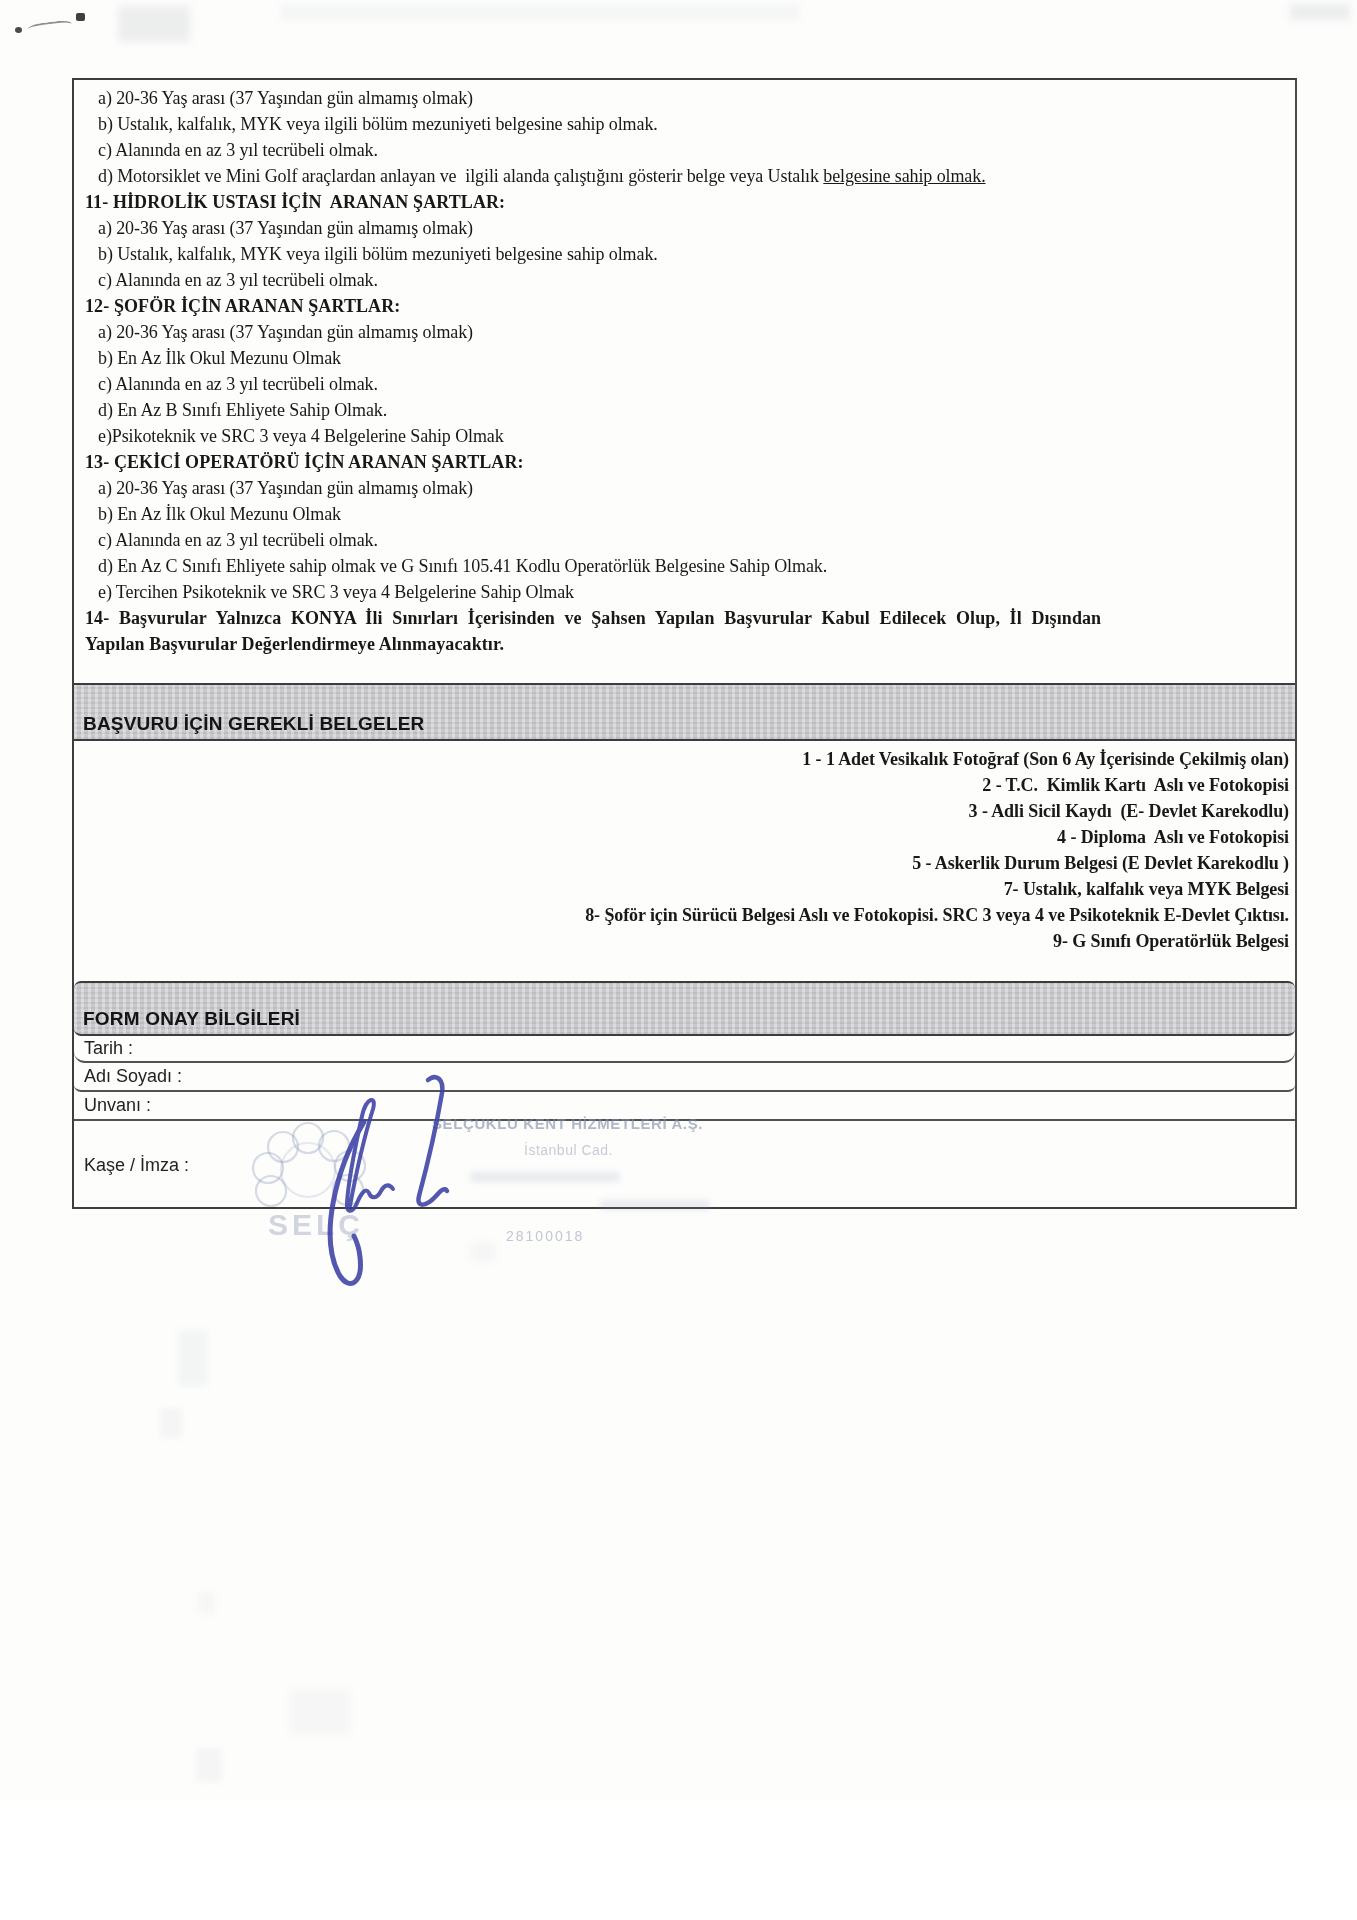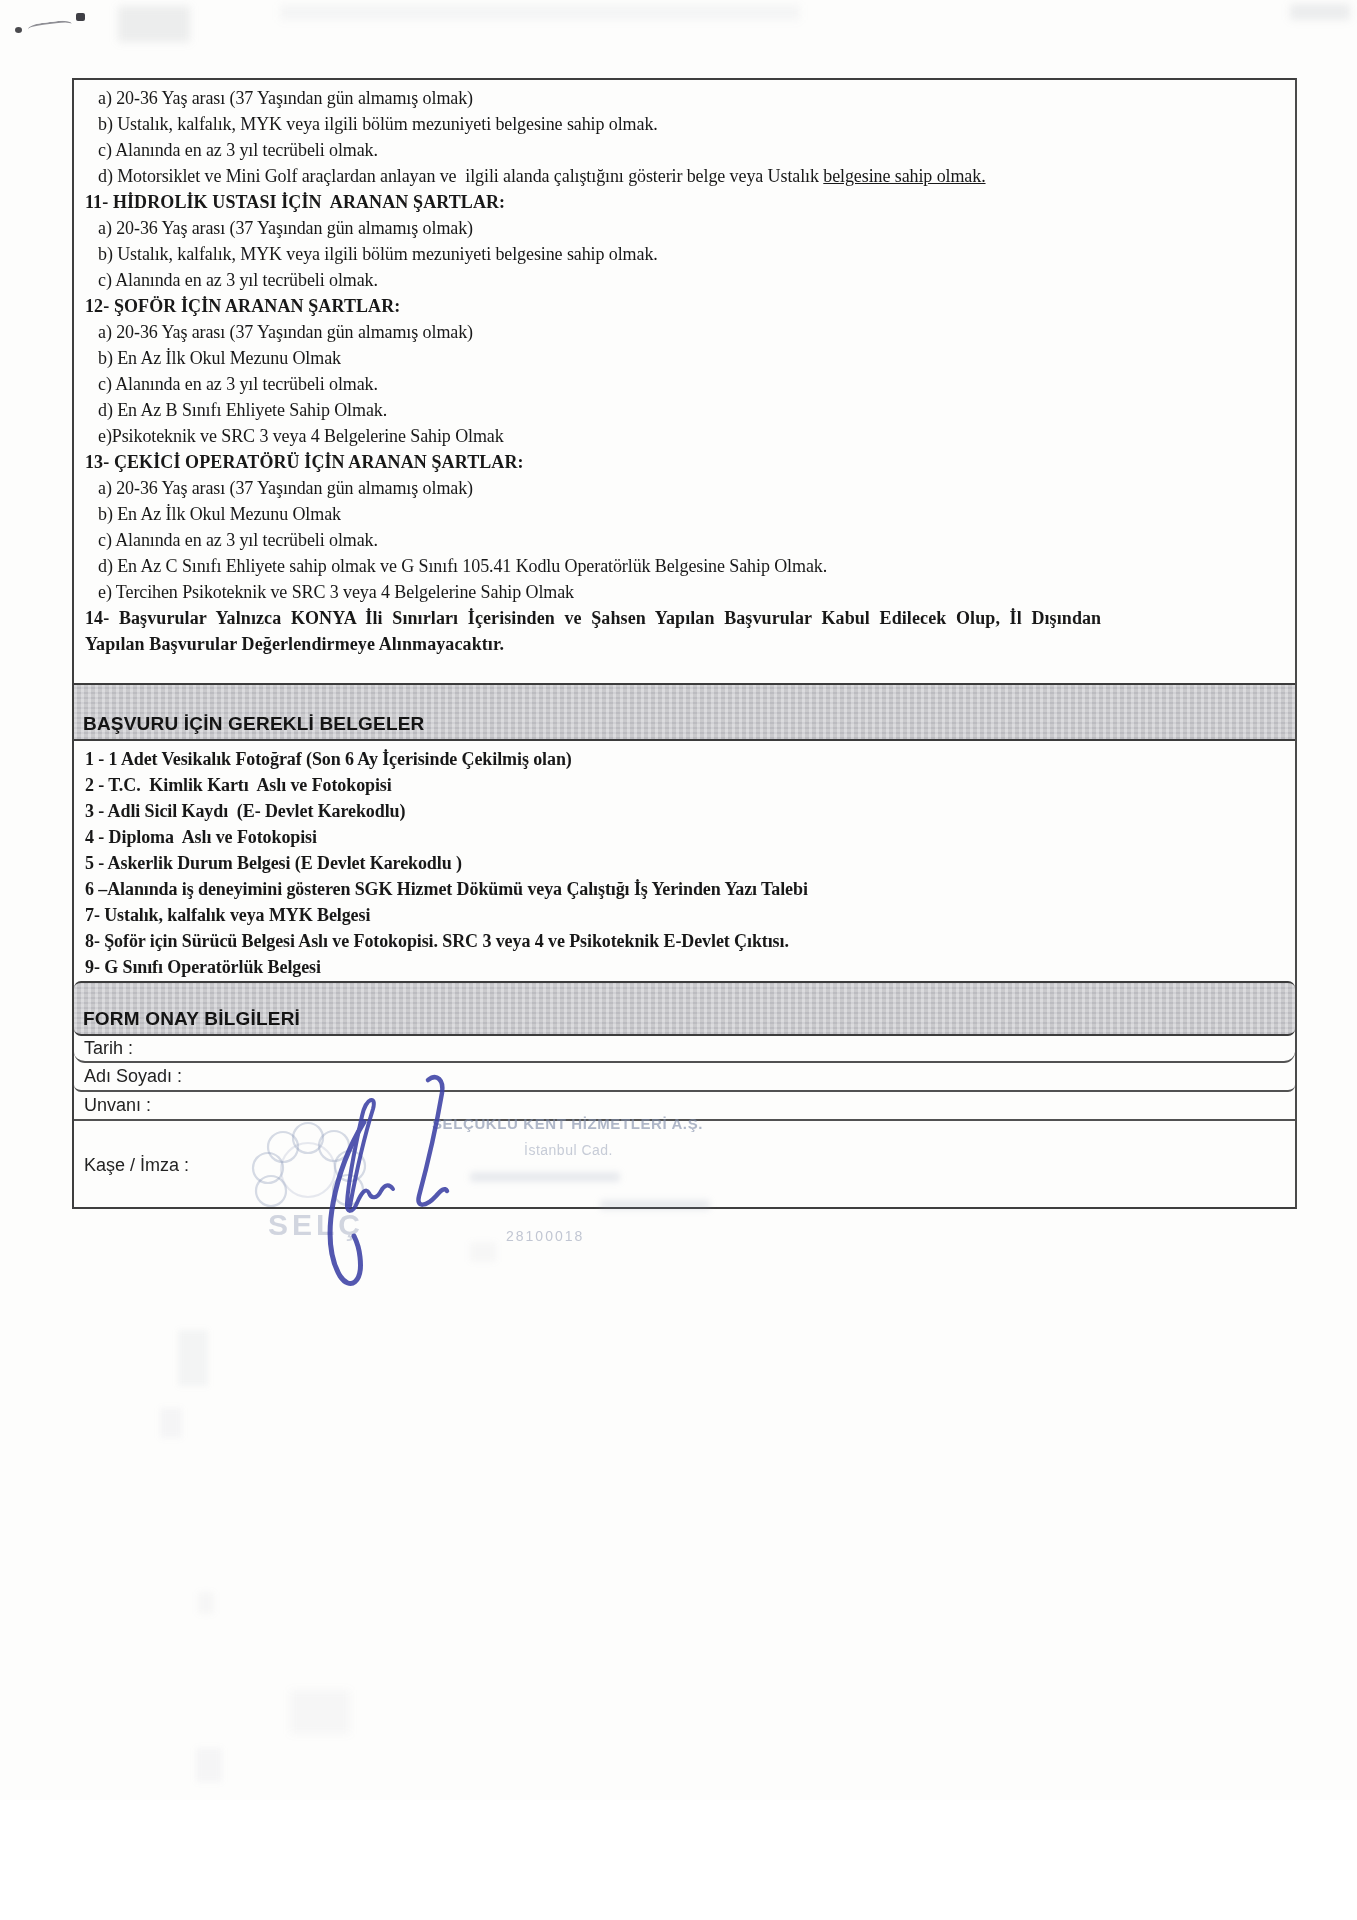--- a/index.html
+++ b/index.html
@@ -58,20 +58,21 @@
     color: #141414;
   }
   
   .doc-list {
     height: 240px;
     padding: 5px 6px 0 11px;
     font-size: 18px;
     font-weight: bold;
     line-height: 26px;
     letter-spacing: -0.1px;
+    text-align: right;
   }
   .doc-list .dline { white-space: pre-wrap; }
   
   .frow {
     display: flex;
     align-items: center;
     padding-left: 10px;
     border-bottom: 2px solid #525252;
     font-family: "Liberation Sans", "DejaVu Sans", sans-serif;
     font-size: 18px;
@@ -178,21 +179,20 @@
     <div class="gray g1">
       <span class="hdr">BAŞVURU İÇİN GEREKLİ BELGELER</span>
     </div>
 
     <div class="doc-list" id="docs">
         <div class="dline">1 - 1 Adet Vesikalık Fotoğraf (Son 6 Ay İçerisinde Çekilmiş olan)</div>
         <div class="dline">2 - T.C.  Kimlik Kartı  Aslı ve Fotokopisi</div>
         <div class="dline">3 - Adli Sicil Kaydı  (E- Devlet Karekodlu)</div>
         <div class="dline">4 - Diploma  Aslı ve Fotokopisi</div>
         <div class="dline">5 - Askerlik Durum Belgesi (E Devlet Karekodlu )</div>
-        <div class="dline">6 –Alanında iş deneyimini gösteren SGK Hizmet Dökümü veya Çalıştığı İş Yerinden Yazı Talebi</div>
         <div class="dline">7- Ustalık, kalfalık veya MYK Belgesi</div>
         <div class="dline">8- Şoför için Sürücü Belgesi Aslı ve Fotokopisi. SRC 3 veya 4 ve Psikoteknik E-Devlet Çıktısı.</div>
         <div class="dline">9- G Sınıfı Operatörlük Belgesi</div>
       </div>
 
     <div class="gray g2">
       <span class="hdr">FORM ONAY BİLGİLERİ</span>
     </div>
 
     <div id="formrows">

